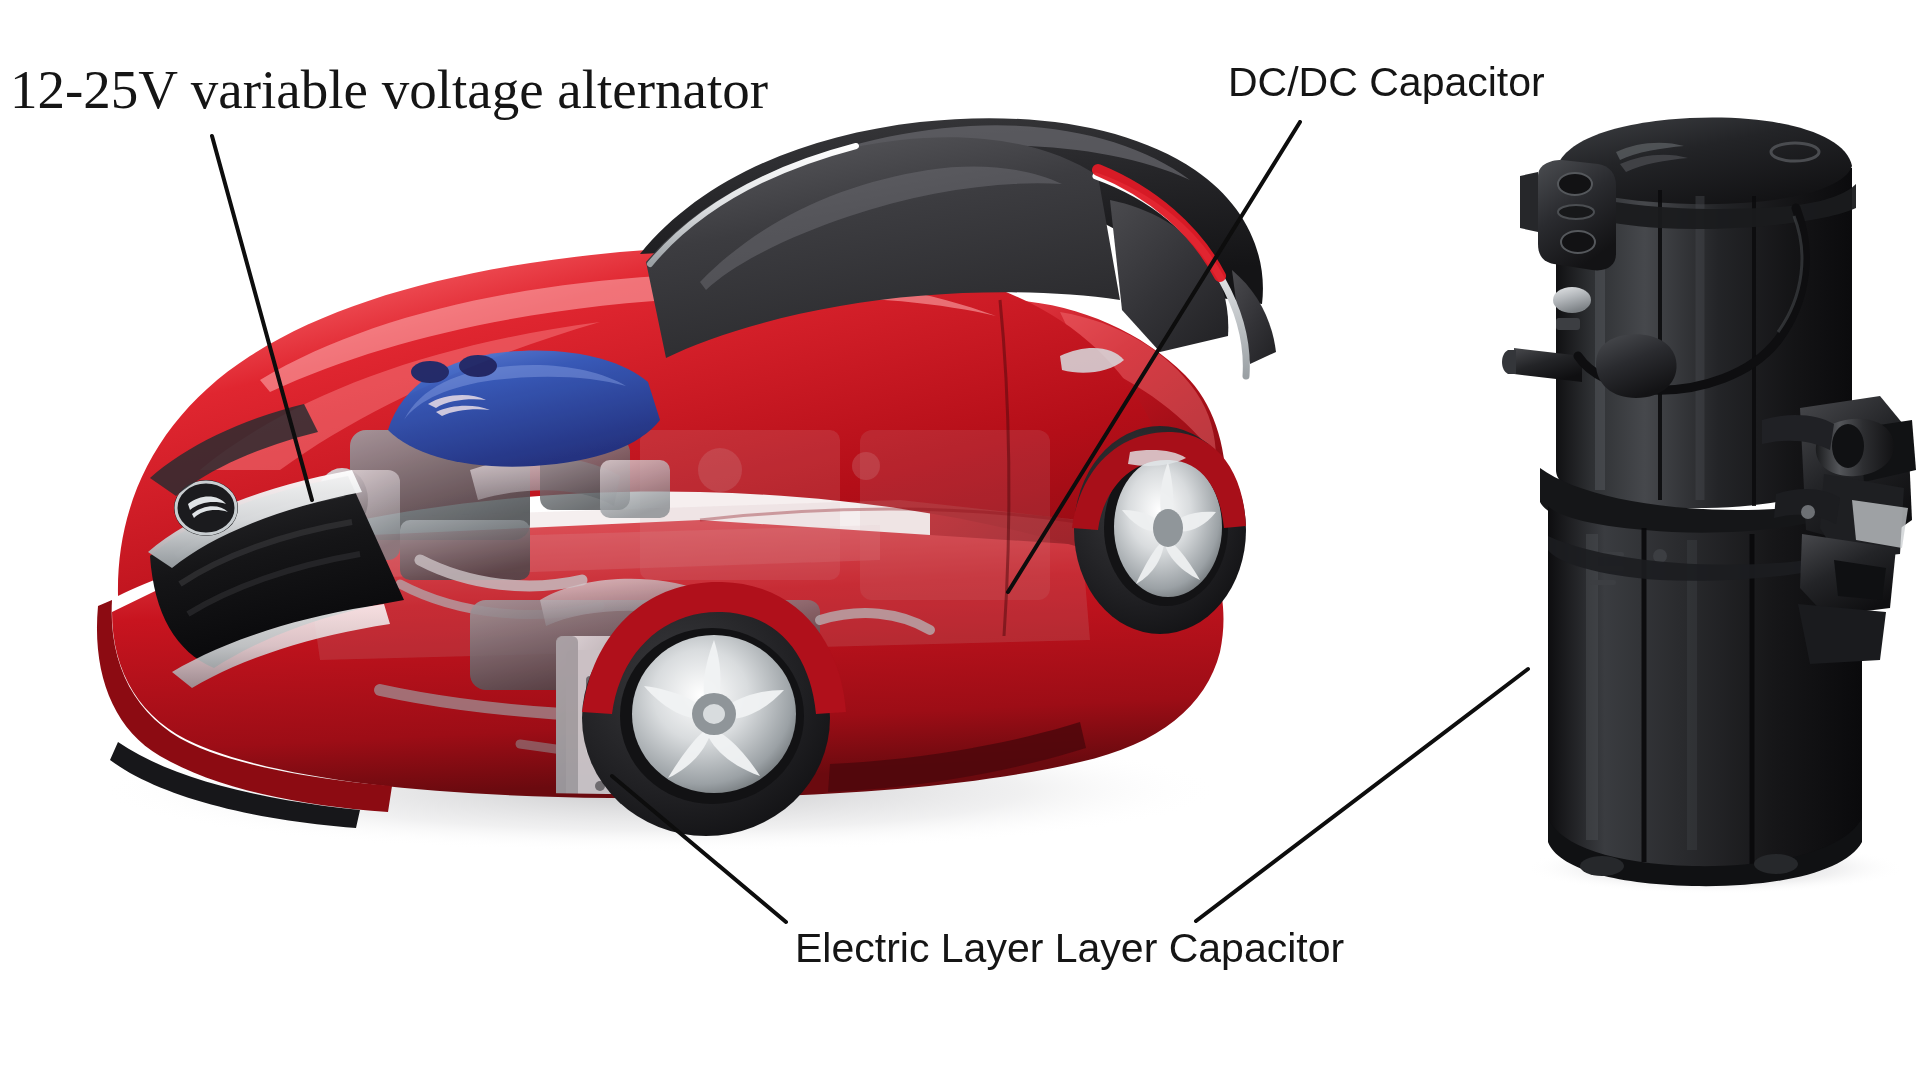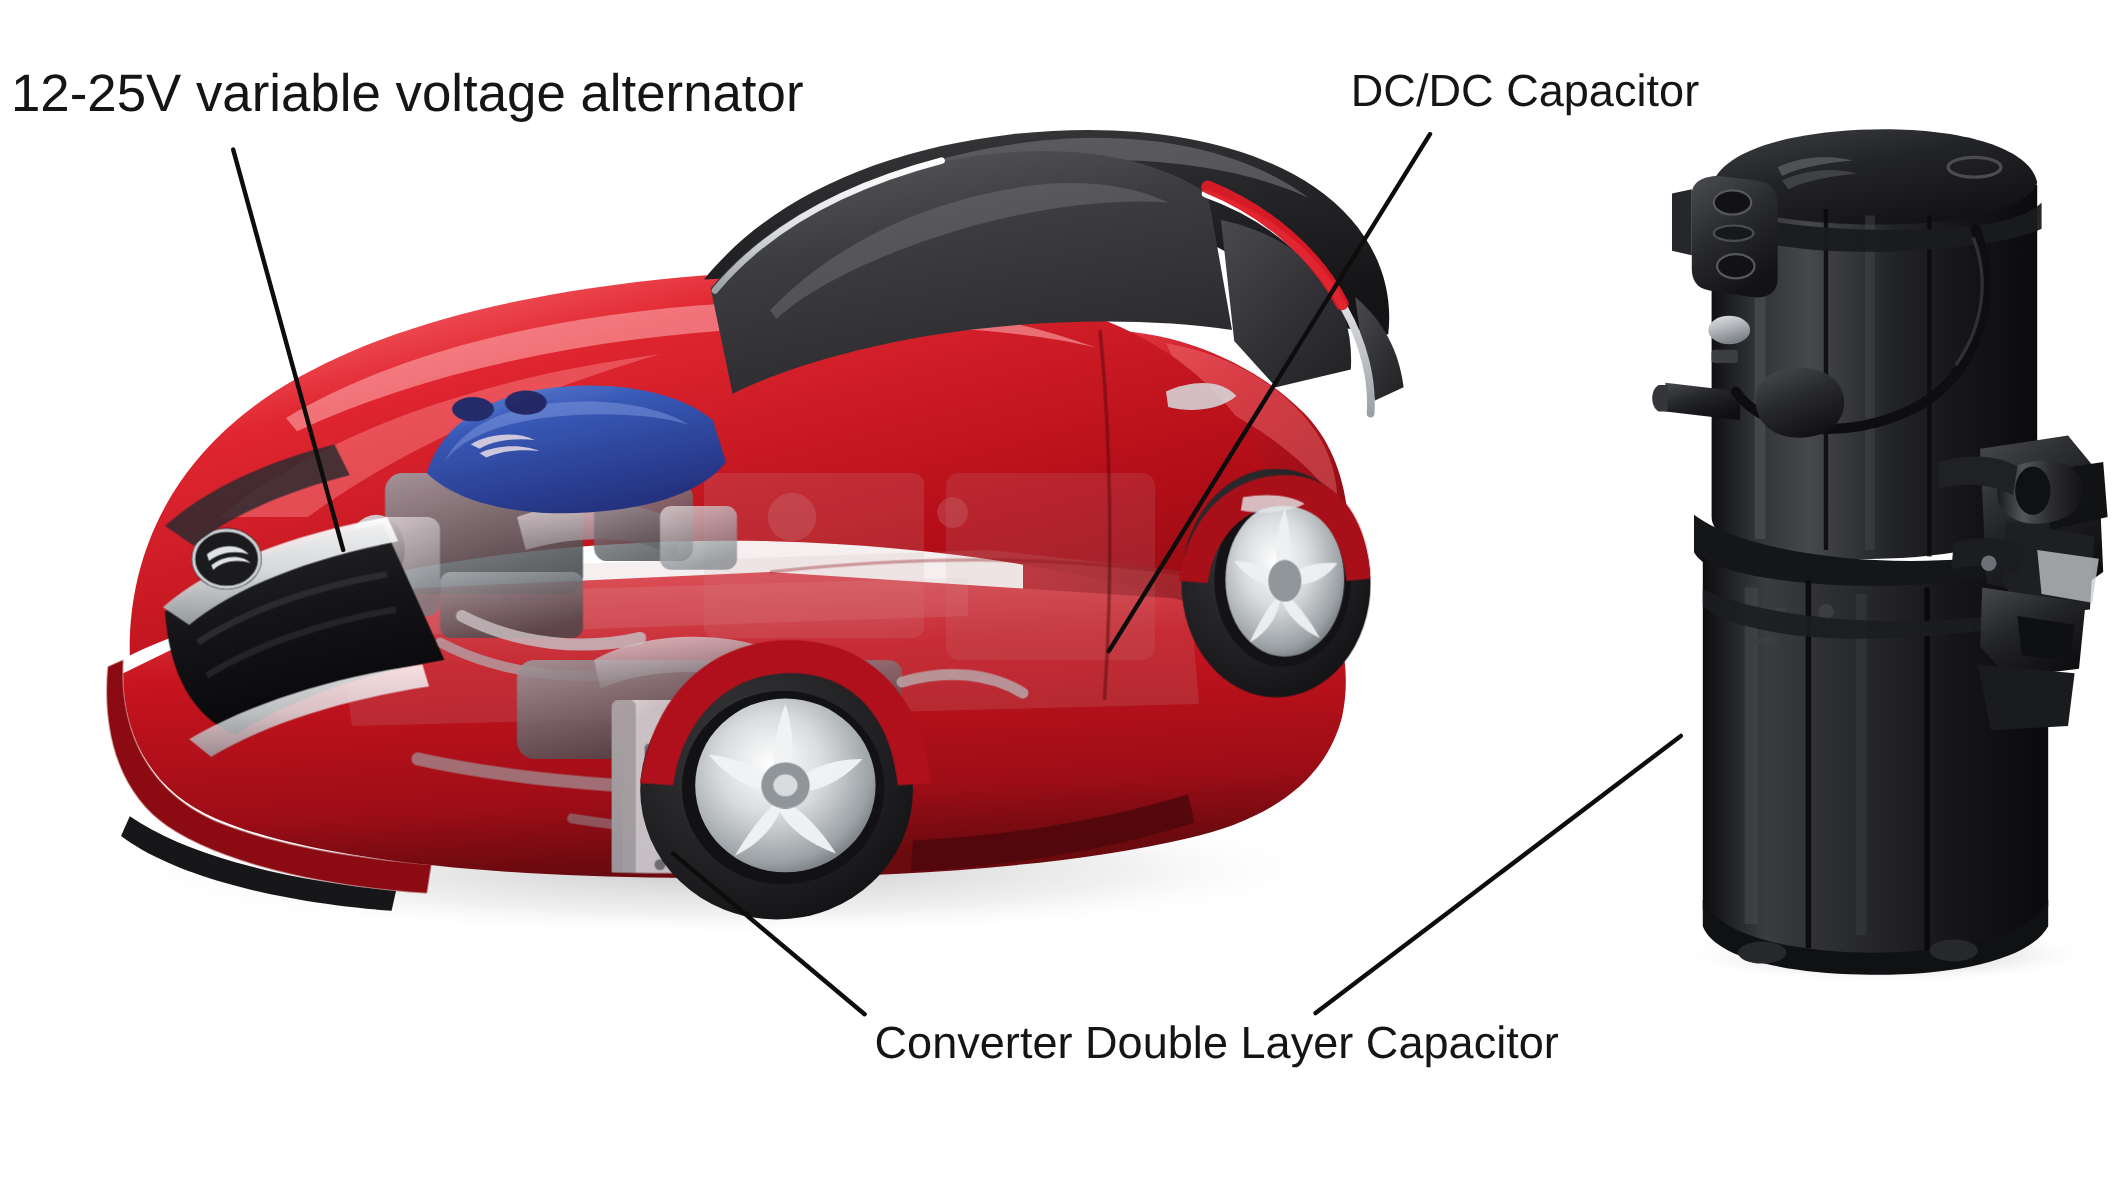--- a/index.html
+++ b/index.html
@@ -7,21 +7,21 @@
   #stage{position:relative;width:1920px;height:1080px;background:#ffffff;}
   .label{
     position:absolute;
     color:#151515;
     font-family:"Liberation Sans",sans-serif;
     font-weight:400;
     white-space:nowrap;
     letter-spacing:0px;
     line-height:1;
   }
-  #label-alternator{left:10px;top:62px;font-size:48px;}
+  #label-alternator{left:10px;top:62px;font-size:55px;font-family:Liberation Serif, serif;}
   #label-dcdc{left:1228px;top:62px;font-size:41px;}
   #label-edlc{left:795px;top:928px;font-size:41px;}
   #art{position:absolute;left:0;top:0;width:1920px;height:1080px;}
   .leader{stroke:#0d0d0d;fill:none;stroke-linecap:round;}
 </style>
 </head>
 <body>
 
 <div id="stage">
 
@@ -454,15 +454,15 @@
       <line class="leader" x1="1300" y1="122" x2="1008" y2="592" stroke-width="4"></line>
       <line class="leader" x1="612" y1="776" x2="786" y2="922" stroke-width="4"></line>
       <line class="leader" x1="1196" y1="921" x2="1528" y2="669" stroke-width="4"></line>
     </g>
   </svg>
 
   <div class="label" id="label-alternator">12-25V variable voltage alternator</div>
 
   <div class="label" id="label-dcdc">DC/DC Capacitor</div>
 
-  <div class="label" id="label-edlc">Converter Double Layer Capacitor</div>
+  <div class="label" id="label-edlc">Electric Layer Layer Capacitor</div>
 
 </div>
 
 </body></html>

